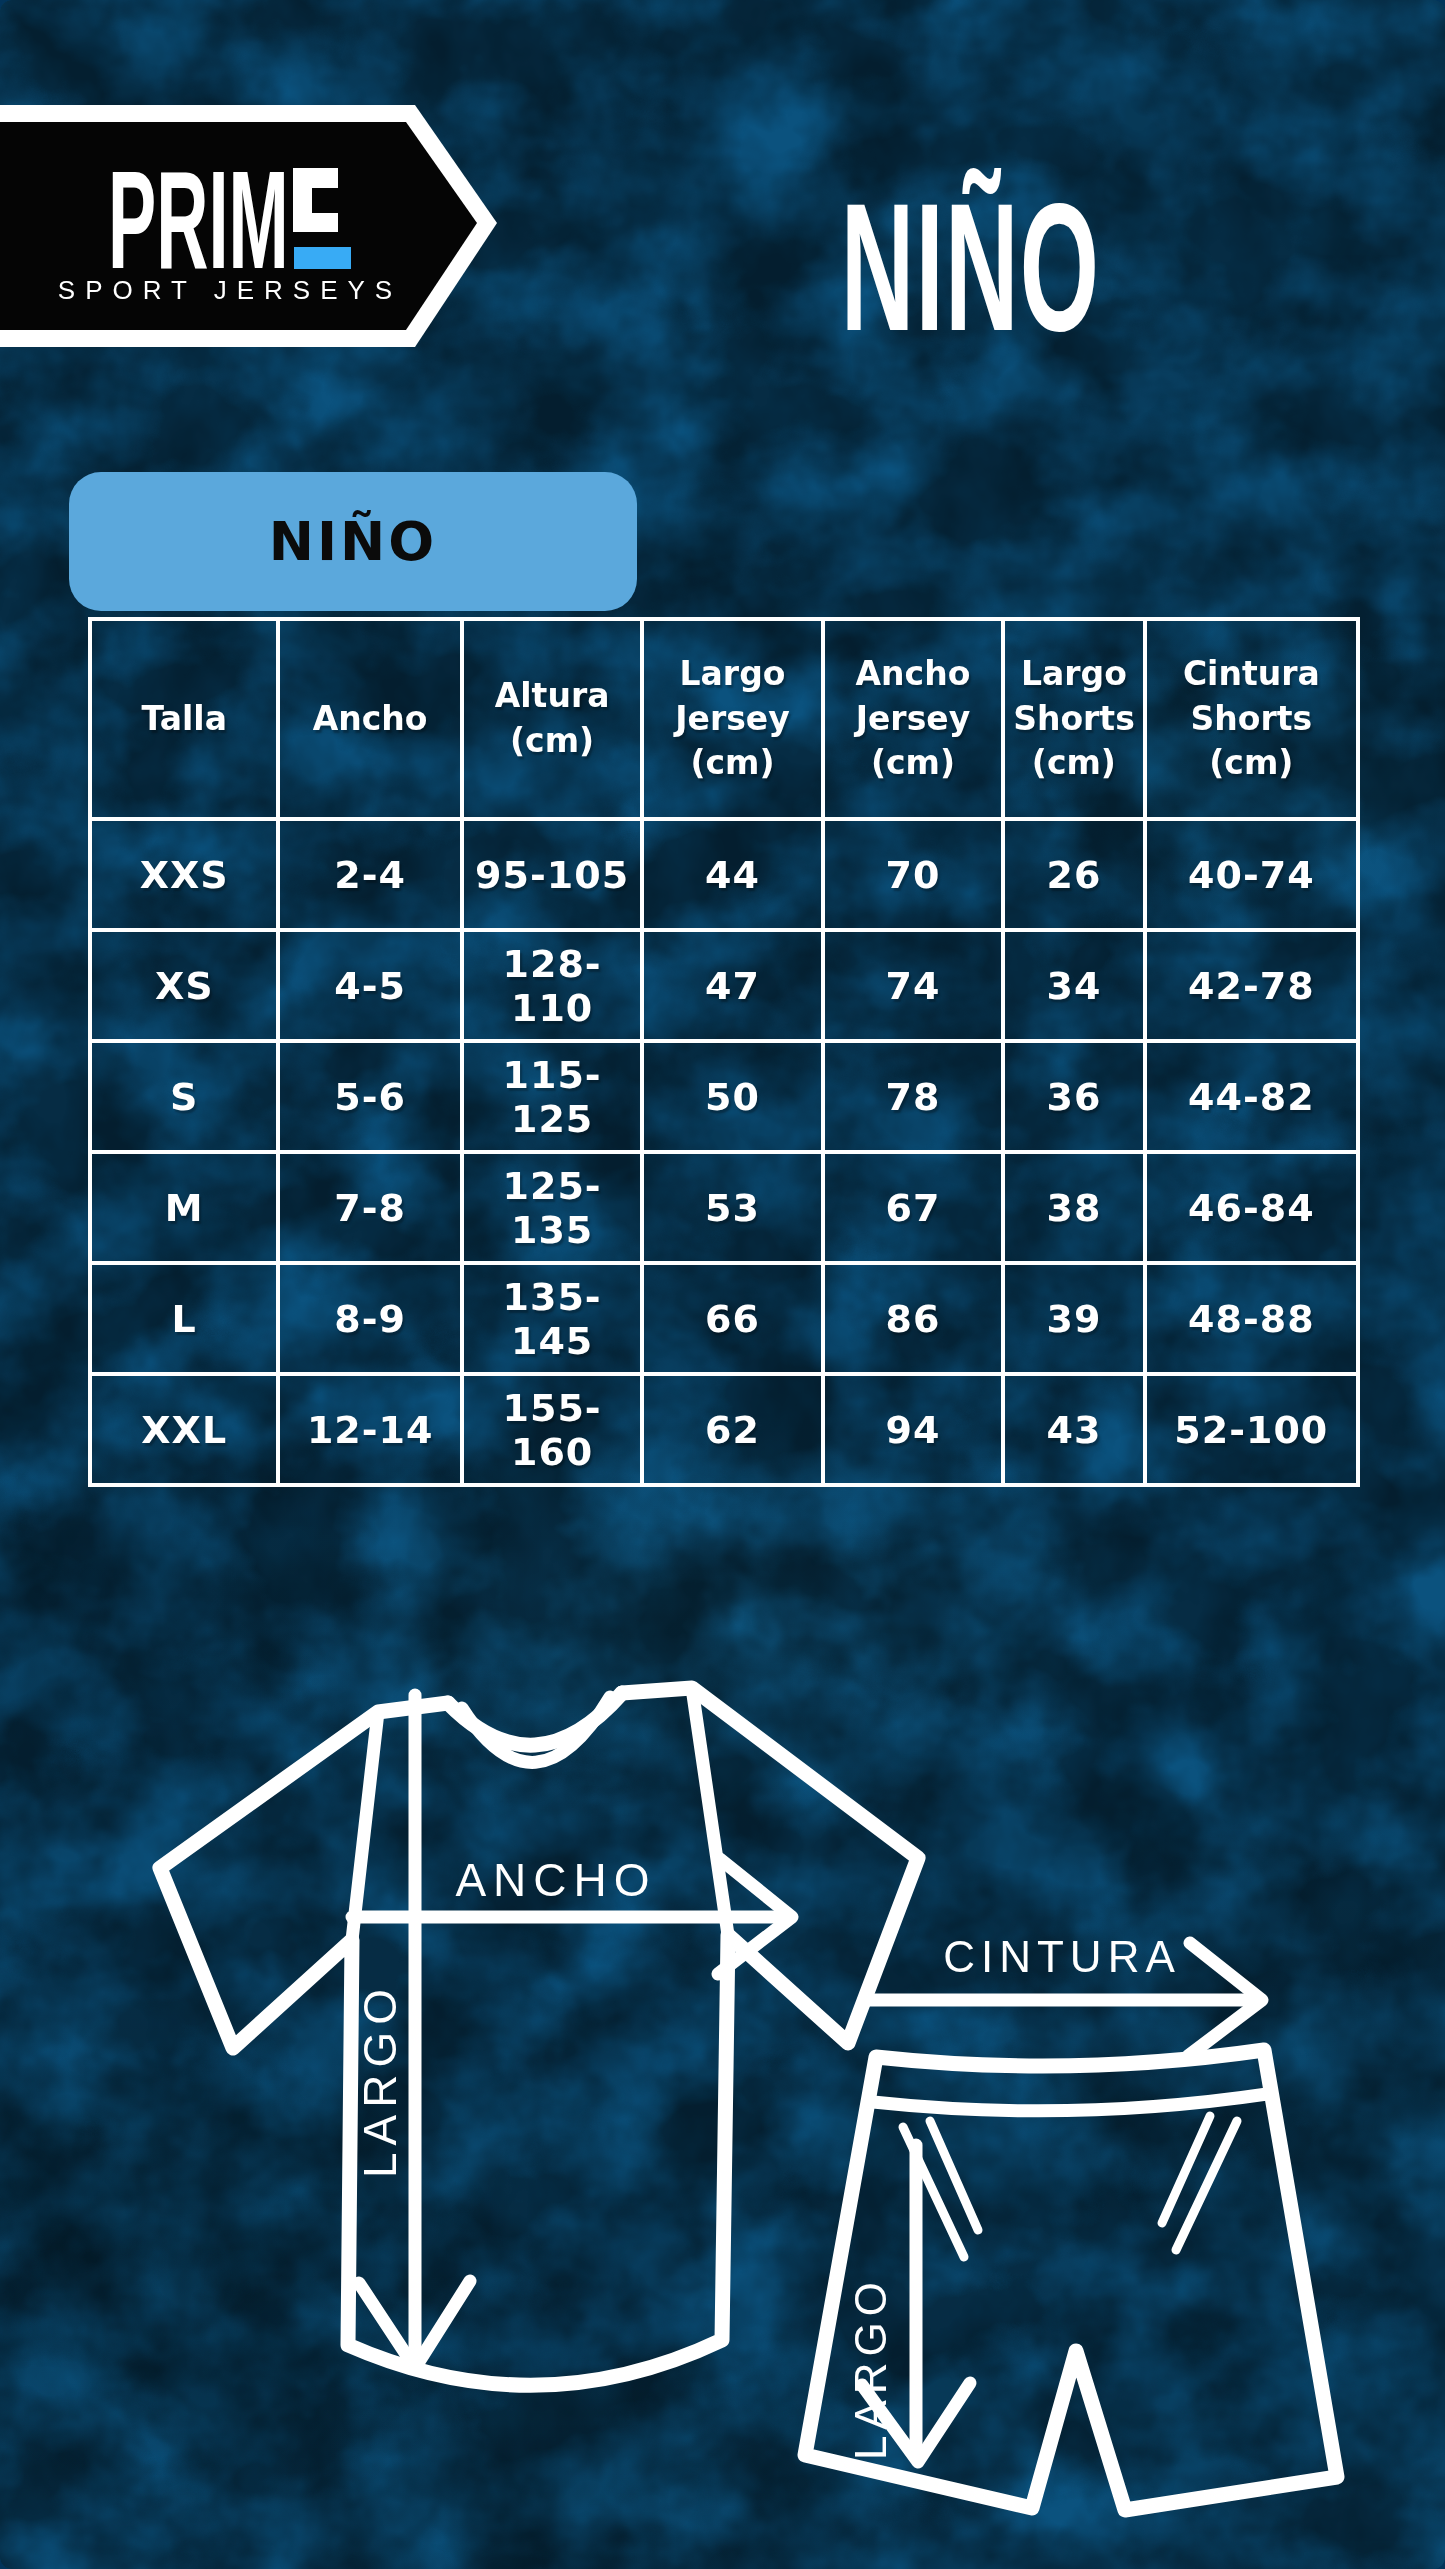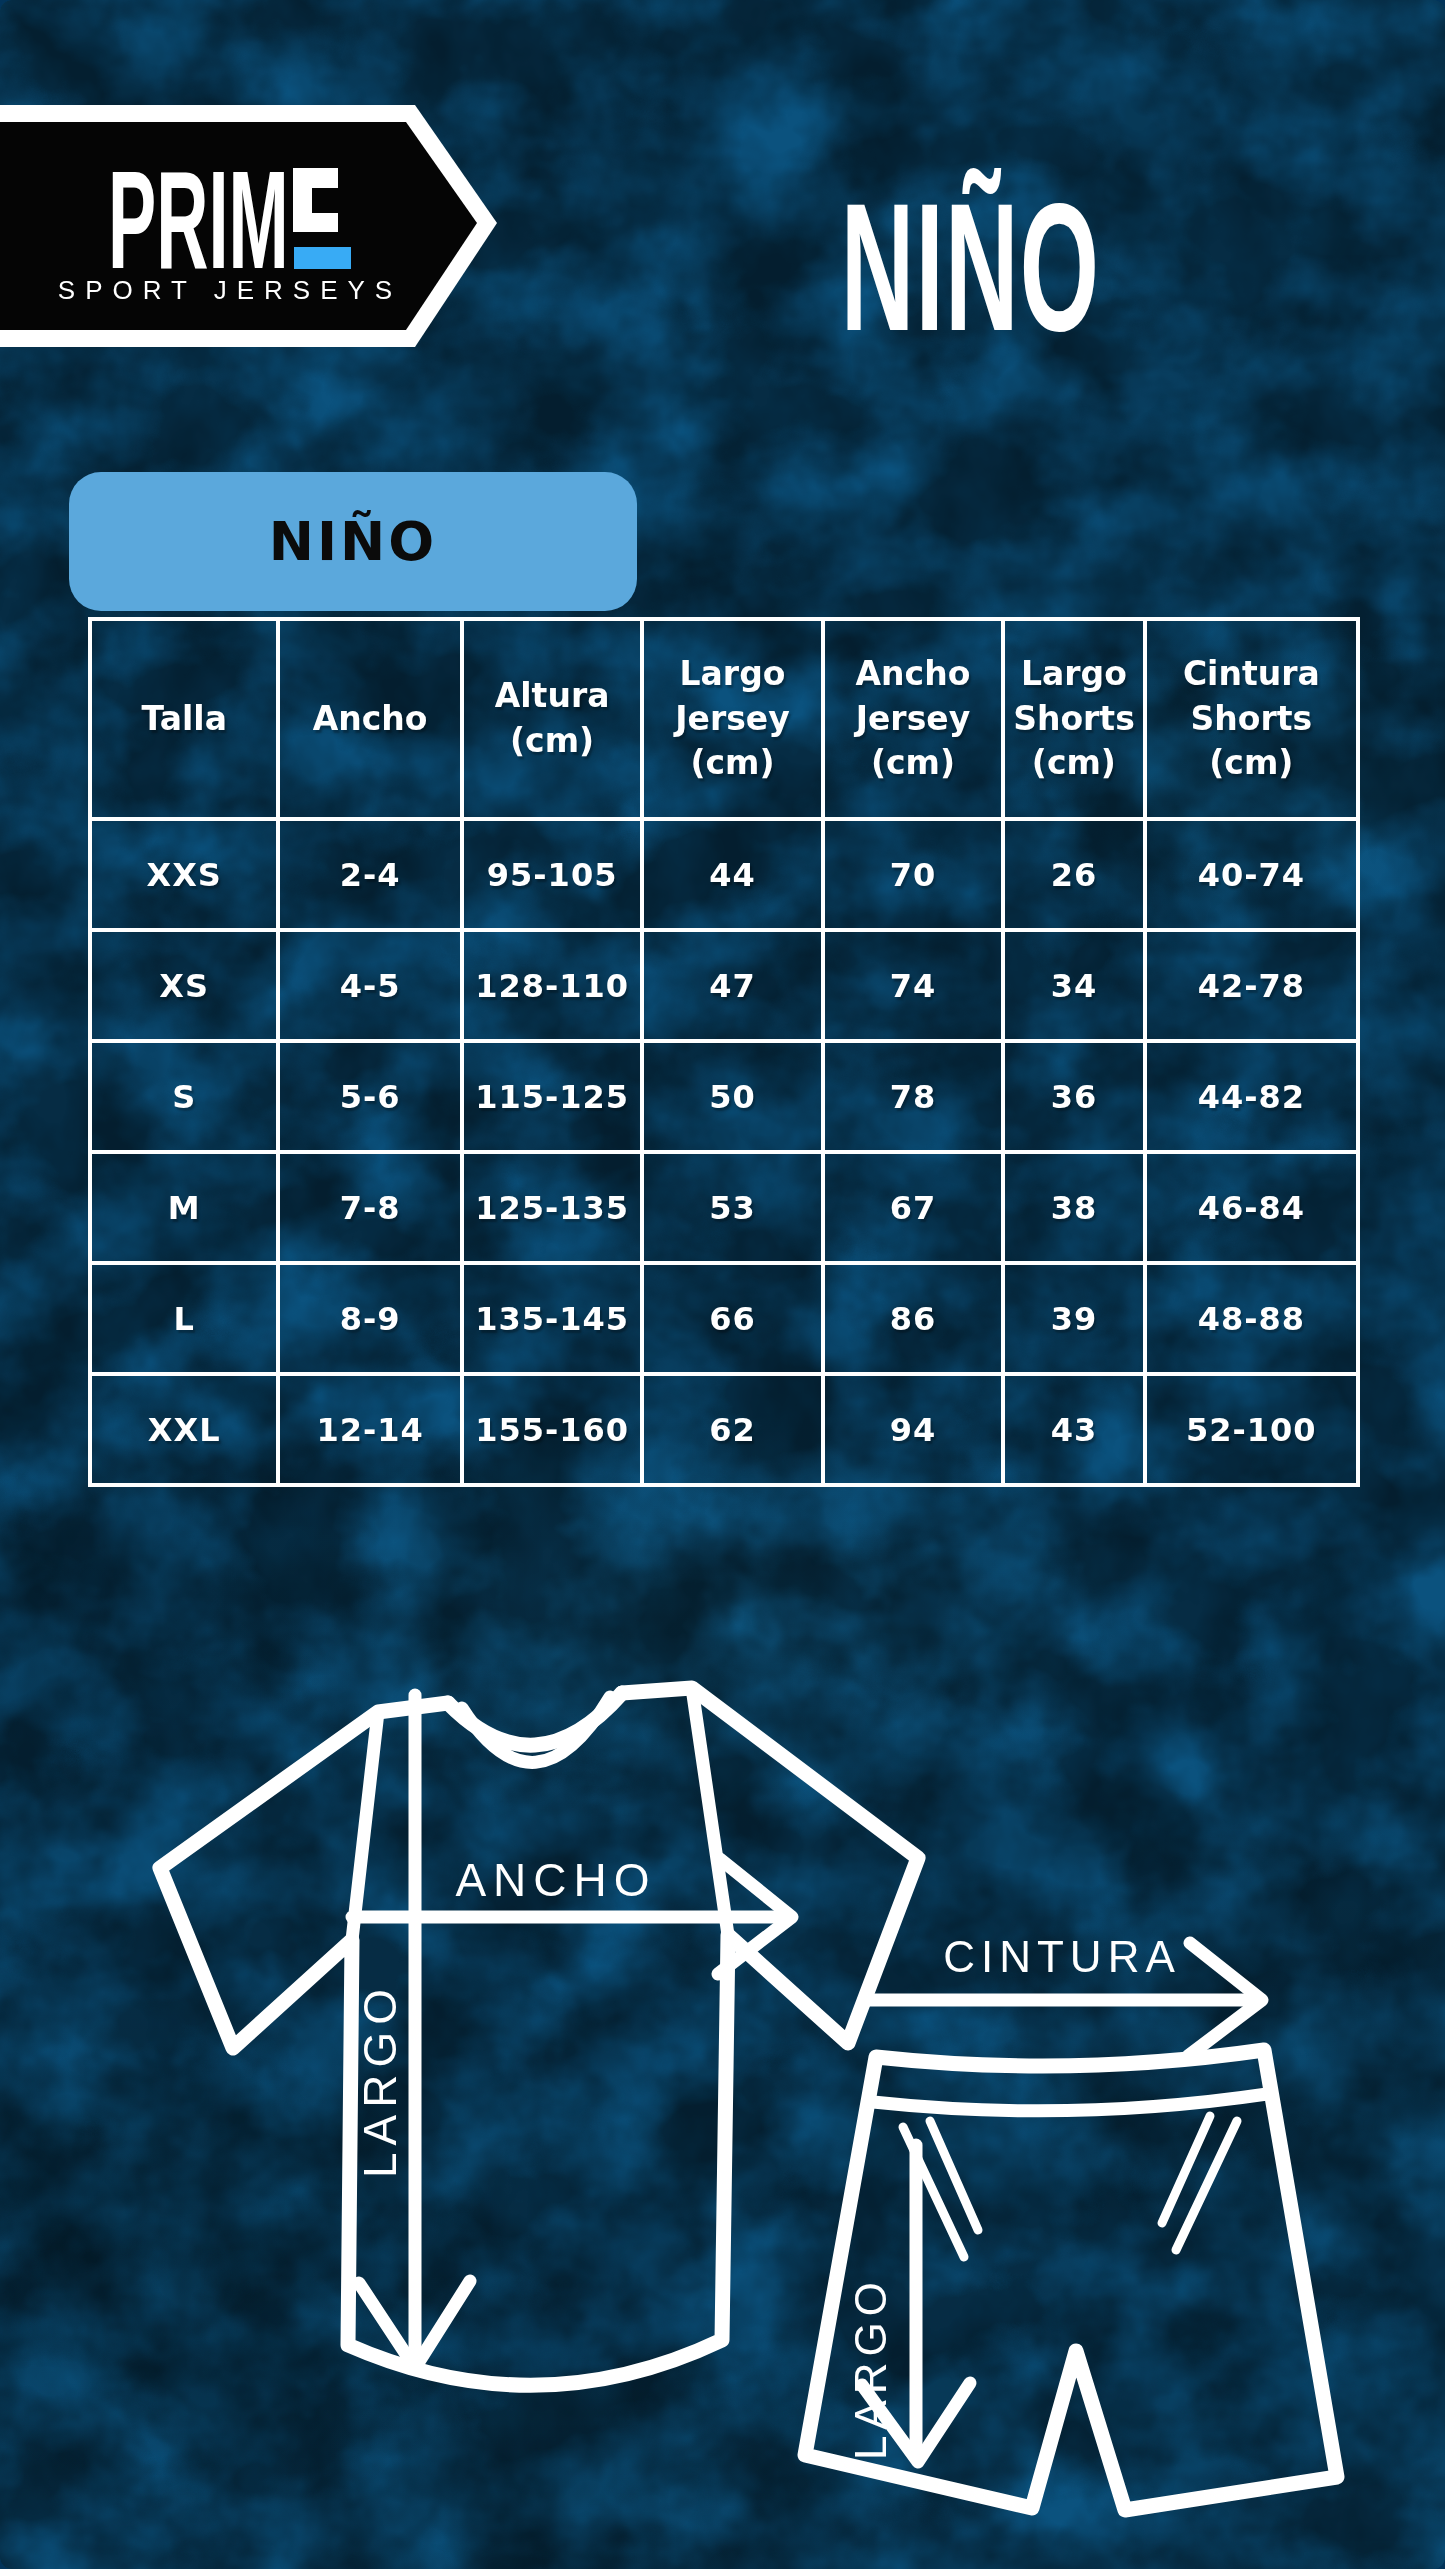--- a/index.html
+++ b/index.html
@@ -56,21 +56,21 @@
   .size-table col.c5{width:11.16%}
   .size-table col.c6{width:16.82%}
   .size-table th,.size-table td{
     border:4px solid #ffffff;
     color:#ffffff;text-align:center;vertical-align:middle;
     font-family:"DejaVu Sans", sans-serif;font-weight:700;
     text-shadow:2px 3px 2px rgba(0,0,0,.28);
     padding:4px 8px;
   }
   .size-table th{height:188px;font-size:33px;line-height:1.35;}
-  .size-table td{height:99px;font-size:32px;letter-spacing:1px;}
+  .size-table td{height:99px;font-size:38px;letter-spacing:1px;}
 
   
   .diagram-svg{position:absolute;left:0;top:1600px;width:1445px;height:969px;z-index:3;}
   .diagram-svg .outline{fill:none;stroke:#ffffff;stroke-width:15;stroke-linecap:round;stroke-linejoin:round;}
   .diagram-svg .thin{fill:none;stroke:#ffffff;stroke-width:13;stroke-linecap:round;stroke-linejoin:round;}
   .diagram-svg .pocket{fill:none;stroke:#ffffff;stroke-width:9;stroke-linecap:round;}
   .diagram-svg text{
     font-family:"Liberation Sans", sans-serif;font-weight:400;
     font-size:46px;fill:#ffffff;letter-spacing:7px;
   }

